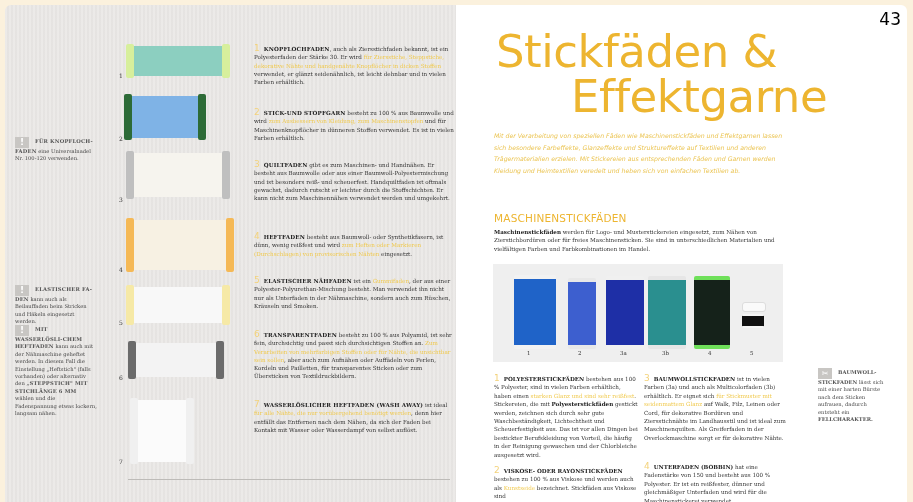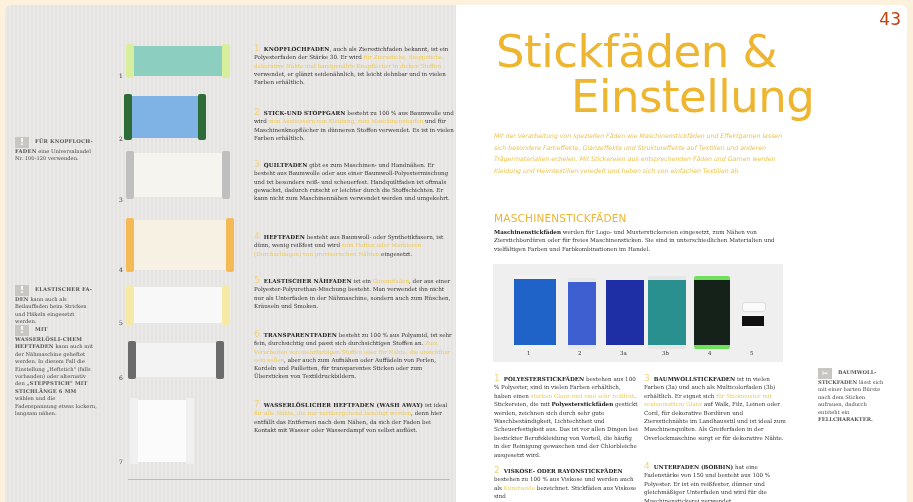--- a/index.html
+++ b/index.html
@@ -12,21 +12,21 @@
   .spool .flange.l{left:-2px;} .spool .flange.r{right:-2px;}
   .spool-num{position:absolute;font-size:6px;color:#333;font-family:"DejaVu Serif",serif;}
   .tip{position:absolute;font-size:5.2px;line-height:7.4px;color:#444;}
   .tip b{font-weight:bold;color:#555;letter-spacing:0.2px;}
   .tip .ico{display:inline-block;width:14px;height:11px;background:#c8c6c3;color:#fff;text-align:center;font-size:9px;line-height:11px;font-weight:bold;margin-right:6px;vertical-align:-2px;font-family:"DejaVu Sans",sans-serif;}
   .entry{position:absolute;left:254px;width:200px;font-size:5.6px;line-height:8.3px;color:#333;}
   .entry .n{color:#f3d27a;font-size:9px;font-family:"DejaVu Sans",sans-serif;margin-right:4px;}
   .entry b{font-weight:bold;color:#222;letter-spacing:0.15px;}
   .hl{color:#f0c94d;}
   .rule{position:absolute;height:1px;background:#bdbbb8;}
-  .pagenum{position:absolute;right:12px;top:9px;font-family:"DejaVu Sans",sans-serif;font-size:17px;color:#c2410c;}
+  .pagenum{position:absolute;right:12px;top:9px;font-family:"DejaVu Sans",sans-serif;font-size:17px;color:#000000;}
   .title{position:absolute;font-family:"DejaVu Sans",sans-serif;color:#edb530;font-size:45px;line-height:47px;letter-spacing:-0.5px;}
   .intro{position:absolute;left:494px;top:130px;width:296px;font-family:"DejaVu Sans",sans-serif;font-style:italic;font-size:6.2px;line-height:11.5px;color:#ebc452;}
   .sec-h{position:absolute;left:494px;top:212px;font-family:"DejaVu Sans",sans-serif;font-size:10.5px;color:#edb530;letter-spacing:0.2px;}
   .sec-p{position:absolute;left:494px;top:228px;width:288px;font-size:5.6px;line-height:8.4px;color:#333;}
   .sec-p b{color:#222;}
   .photo{position:absolute;left:493px;top:264px;width:290px;height:98px;background:#efefef;}
   .col{position:absolute;width:145px;font-size:5.6px;line-height:8.4px;color:#333;}
   .col .n{color:#f3d27a;font-size:9px;font-family:"DejaVu Sans",sans-serif;margin-right:4px;}
   .col b{color:#222;}
   .tip-r{position:absolute;left:818px;top:368px;width:70px;font-size:5.2px;line-height:7.4px;color:#444;}
@@ -106,21 +106,21 @@
   <span class="n">6</span><b>TRANSPARENTFADEN</b><span> besteht zu 100 % aus Polyamid, ist sehr fein, durchsichtig und passt sich durchsichtigen Stoffen an. </span><span class="hl">Zum Verarbeiten von mehrfarbigen Stoffen oder für Nähte, die unsichtbar sein sollen</span><span>, aber auch zum Aufnähen oder Auffädeln von Perlen, Kordeln und Pailletten, für transparentes Sticken oder zum Übersticken von Textildruckbildern.</span>
 </div>
 <div class="entry" style="top:400px;">
   <span class="n">7</span><b>WASSERLÖSLICHER HEFTFADEN (WASH AWAY)</b><span> ist ideal </span><span class="hl">für alle Nähte, die nur vorübergehend benötigt werden</span><span>, denn hier entfällt das Entfernen nach dem Nähen, da sich der Faden bei Kontakt mit Wasser oder Wasserdampf von selbst auflöst.</span>
 </div>
 <div class="rule" style="left:128px;top:479px;width:322px;"></div>
 
 <div class="page-right"></div>
 <div class="pagenum">43</div>
 <div class="title" style="left:496px;top:28px;">Stickfäden &amp;</div>
-<div class="title" style="left:571px;top:73px;">Einstellung</div>
+<div class="title" style="left:571px;top:73px;">Effektgarne</div>
 <div class="intro">Mit der Verarbeitung von speziellen Fäden wie Maschinenstickfäden und Effektgarnen lassen sich besondere Farbeffekte, Glanzeffekte und Struktureffekte auf Textilien und anderen Trägermaterialien erzielen. Mit Stickereien aus entsprechenden Fäden und Garnen werden Kleidung und Heimtextilien veredelt und heben sich von einfachen Textilien ab.</div>
 
 <div class="sec-h">MASCHINENSTICKFÄDEN</div>
 <div class="sec-p">
   <b>Maschinenstickfäden</b><span> werden für Logo- und Musterstickereien eingesetzt, zum Nähen von Zierstichbordüren oder für freies Maschinensticken. Sie sind in unterschiedlichen Materialien und vielfältigen Farben und Farbkombinationen im Handel.</span>
 </div>
 
 <div class="photo"></div>
 <div id="spools-right">
     <div class="spool" style="left: 514px; top: 275px; width: 42px; height: 66px; background: rgb(31, 99, 200); border-top: 4px solid rgb(242, 242, 242); border-bottom: 4px solid rgb(242, 242, 242);"></div>

